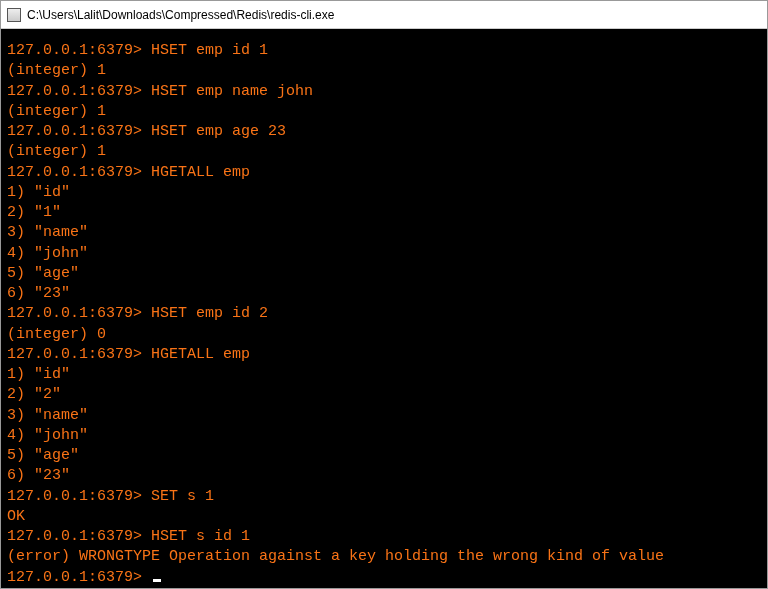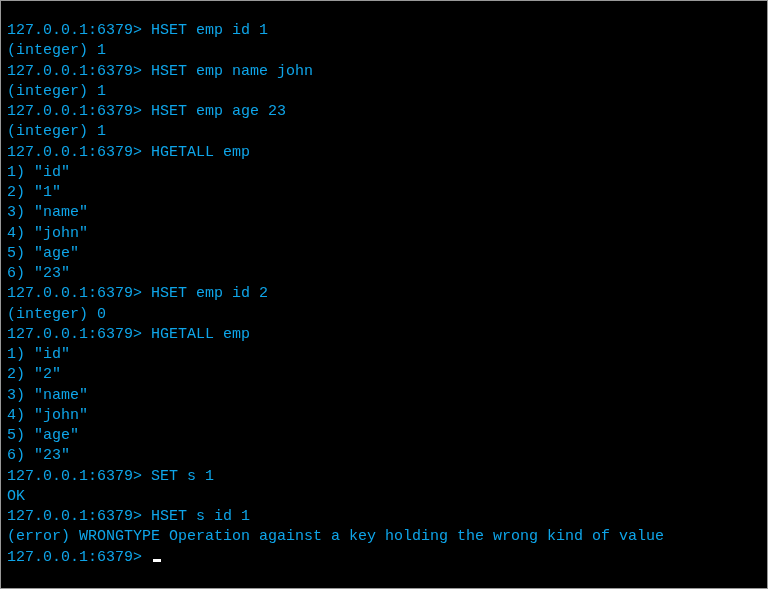--- a/index.html
+++ b/index.html
@@ -40,22 +40,22 @@
     }
     .title-text {
       font-family: 'Segoe UI', Tahoma, sans-serif;
       font-size: 12px;
       color: #000;
       white-space: nowrap;
     }
     .terminal {
       flex: 1;
       background: #000;
-      color: #0ea5e9;
-      padding: 20px 6px;
+      color: #f97316;
+      padding: 12px 6px;
       line-height: 1.35;
       white-space: pre;
       font-family: Consolas, 'Courier New', monospace;
       font-size: 15px;
       overflow: hidden;
     }
     .line {
       display: block;
     }
     .cursor {
@@ -66,14 +66,18 @@
       vertical-align: baseline;
       margin-left: 2px;
       position: relative;
       top: 1px;
     }
   </style>
 </head>
 <body>
 
 <div class="window">
+  <div class="titlebar">
+    <span class="title-icon"></span>
+    <span class="title-text">C:\Users\Lalit\Downloads\Compressed\Redis\redis-cli.exe</span>
+  </div>
   <div class="terminal" id="terminal"><span class="line">127.0.0.1:6379&gt; HSET emp id 1</span><span class="line">(integer) 1</span><span class="line">127.0.0.1:6379&gt; HSET emp name john</span><span class="line">(integer) 1</span><span class="line">127.0.0.1:6379&gt; HSET emp age 23</span><span class="line">(integer) 1</span><span class="line">127.0.0.1:6379&gt; HGETALL emp</span><span class="line">1) "id"</span><span class="line">2) "1"</span><span class="line">3) "name"</span><span class="line">4) "john"</span><span class="line">5) "age"</span><span class="line">6) "23"</span><span class="line">127.0.0.1:6379&gt; HSET emp id 2</span><span class="line">(integer) 0</span><span class="line">127.0.0.1:6379&gt; HGETALL emp</span><span class="line">1) "id"</span><span class="line">2) "2"</span><span class="line">3) "name"</span><span class="line">4) "john"</span><span class="line">5) "age"</span><span class="line">6) "23"</span><span class="line">127.0.0.1:6379&gt; SET s 1</span><span class="line">OK</span><span class="line">127.0.0.1:6379&gt; HSET s id 1</span><span class="line">(error) WRONGTYPE Operation against a key holding the wrong kind of value</span><span class="line">127.0.0.1:6379&gt; <span class="cursor"></span></span></div>
 </div>
 
 </body></html>

